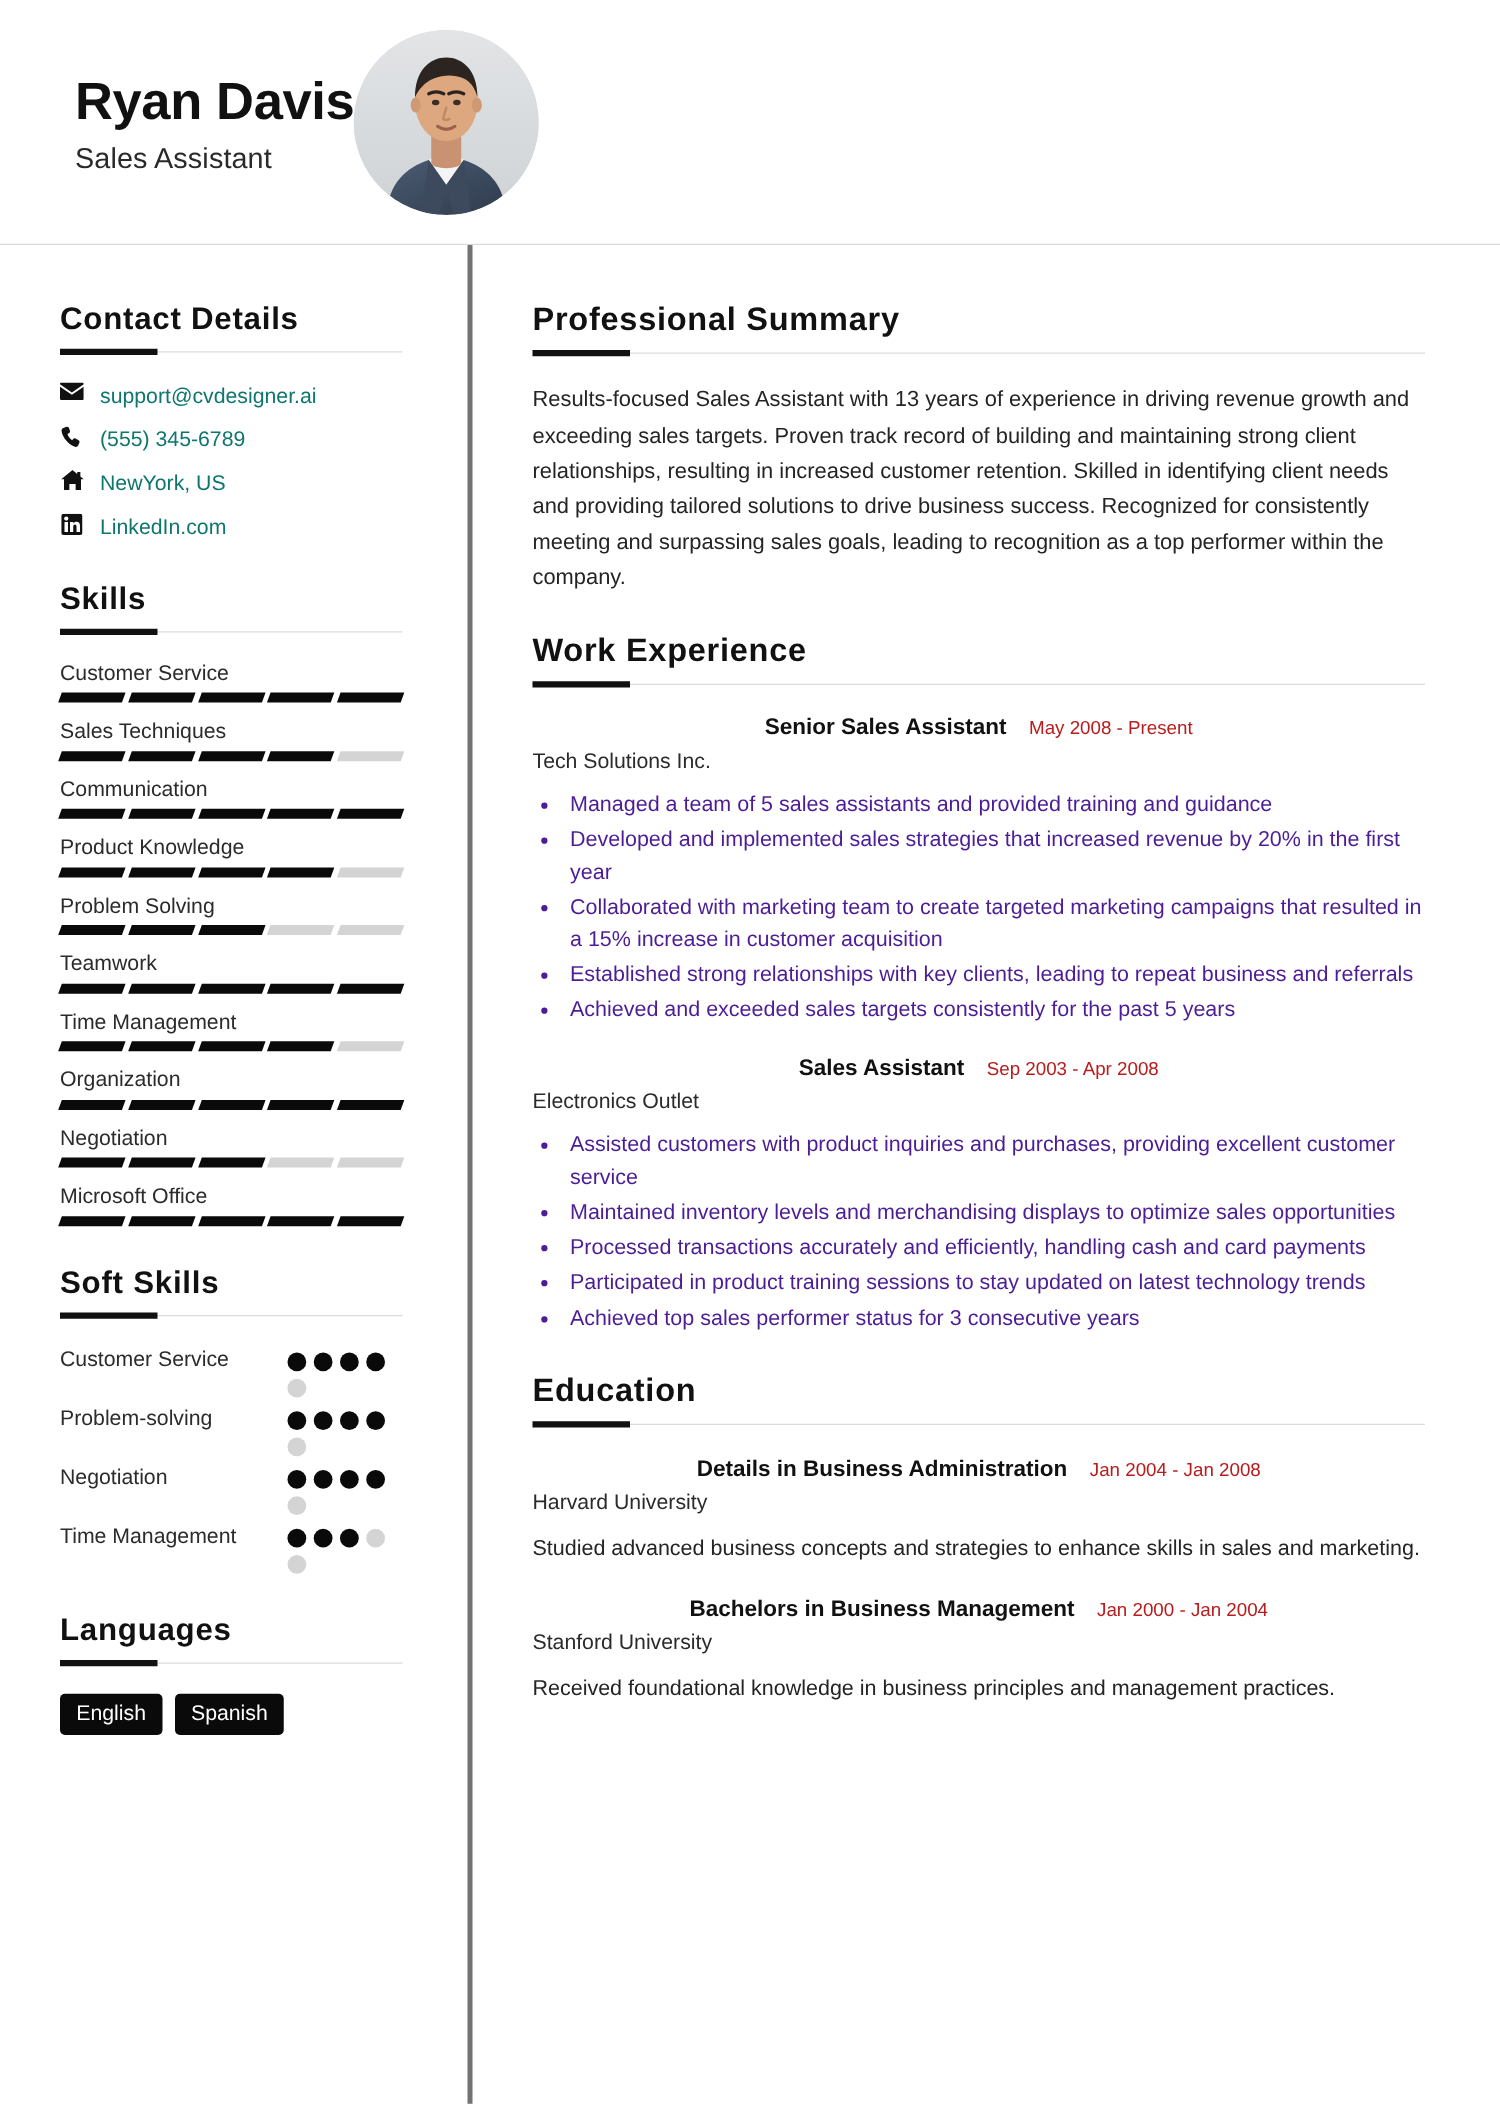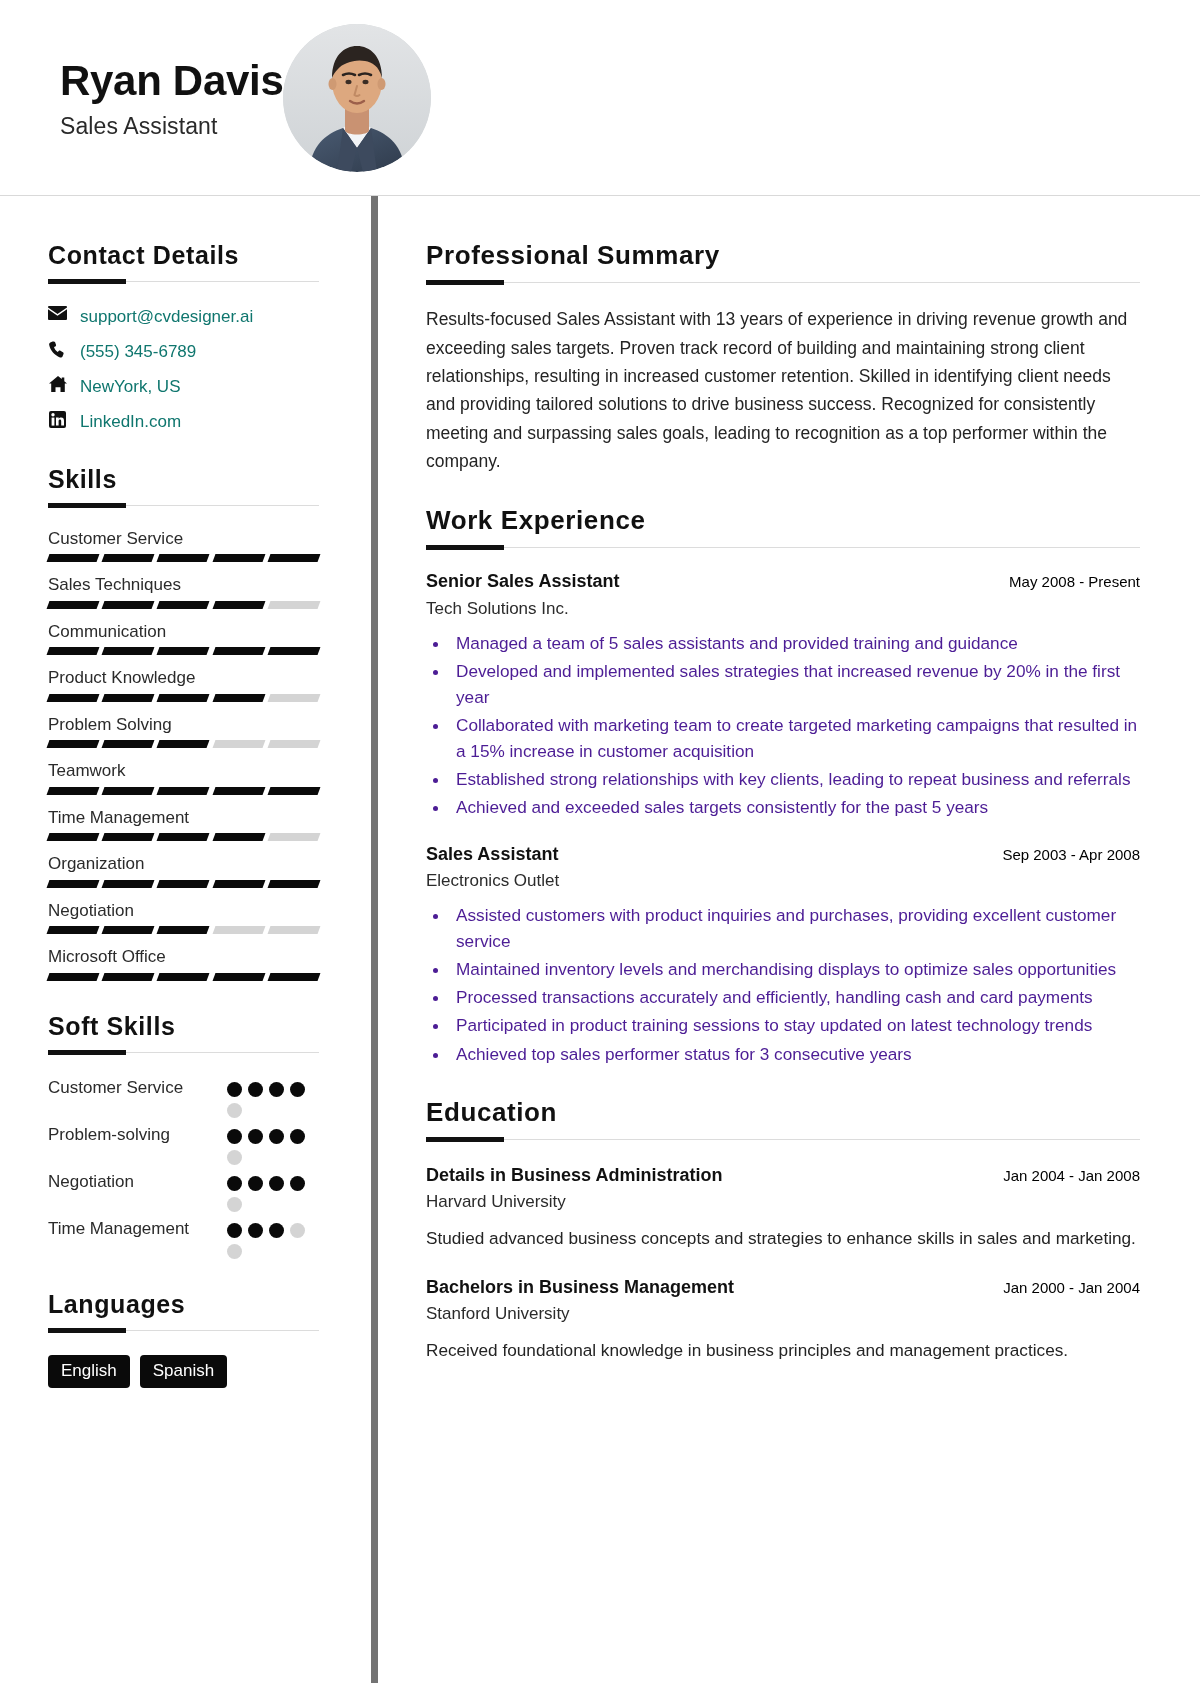--- a/index.html
+++ b/index.html
@@ -60,21 +60,21 @@
 
   
   .body-wrap {
     display: flex;
     height: calc(1684px - 197px);
   }
   .sidebar {
     width: 378px;
     flex: 0 0 378px;
     padding: 44px 52px 0 48px;
-    border-right: 7px solid #737373;
+    border-right: 4px solid #737373;
   }
   .main {
     flex: 1 1 auto;
     padding: 44px 60px 0 48px;
   }
 
   
   .sec-title {
     font-size: 25px;
     font-weight: 700;
@@ -195,32 +195,32 @@
     margin-top: 22px;
     font-size: 17.5px;
     line-height: 1.62;
     color: #242424;
   }
 
   .entry { margin-top: 22px; }
   .entry-head {
     display: flex;
     align-items: baseline;
-    justify-content: space-between;
+    justify-content: center;
     gap: 18px;
   }
   .entry-role {
     font-size: 18px;
     font-weight: 700;
     color: #111;
     line-height: 1.3;
   }
   .entry-date {
     font-size: 15px;
-    color: #000000;
+    color: #b91c1c;
     white-space: nowrap;
     flex: 0 0 auto;
   }
   .entry-org {
     font-size: 17px;
     color: #2b2b2b;
     margin-top: 3px;
     line-height: 1.4;
   }
   .entry-bullets {

